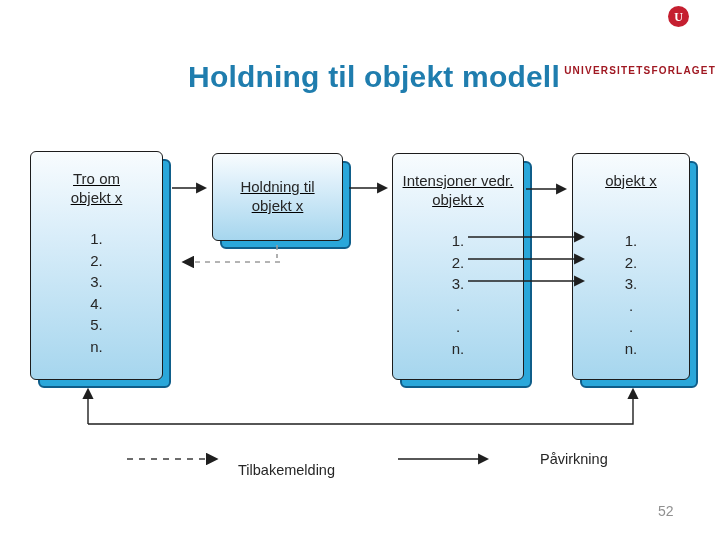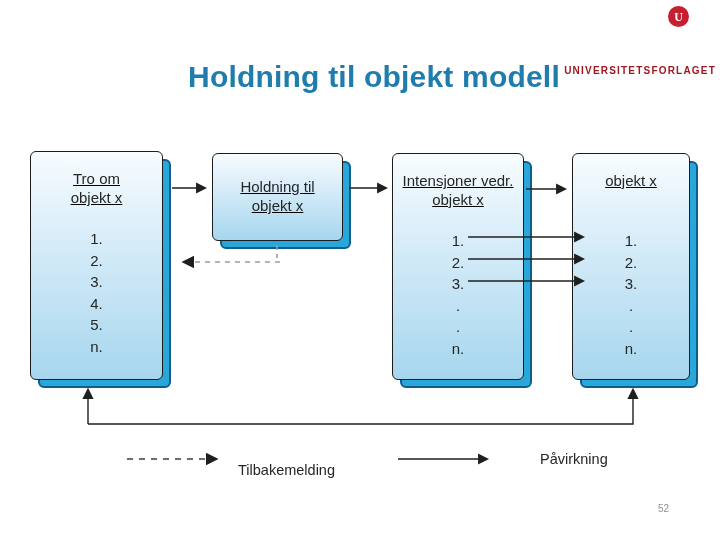--- a/index.html
+++ b/index.html
@@ -58,21 +58,21 @@
   
   .arrows { position:absolute; left:0; top:0; z-index:3; pointer-events:none; }
 
   
   .legend-label {
     position:absolute; top:451px; font-size:14.5px; color:#262626; z-index:3;
   }
   .lg-feedback  { left:238px;margin-top:11px; }
   .lg-influence { left:540px; }
   .page-number {
-    position:absolute; left:658px; top:503px; font-size:10px; color:#909090;
+    position:absolute; left:658px; top:503px; font-size:14px; color:#909090;
   }
 </style>
 </head>
 <body>
 
 <div class="slide">
 
   <div class="logo-circle">
     <span>U</span>
   </div>

